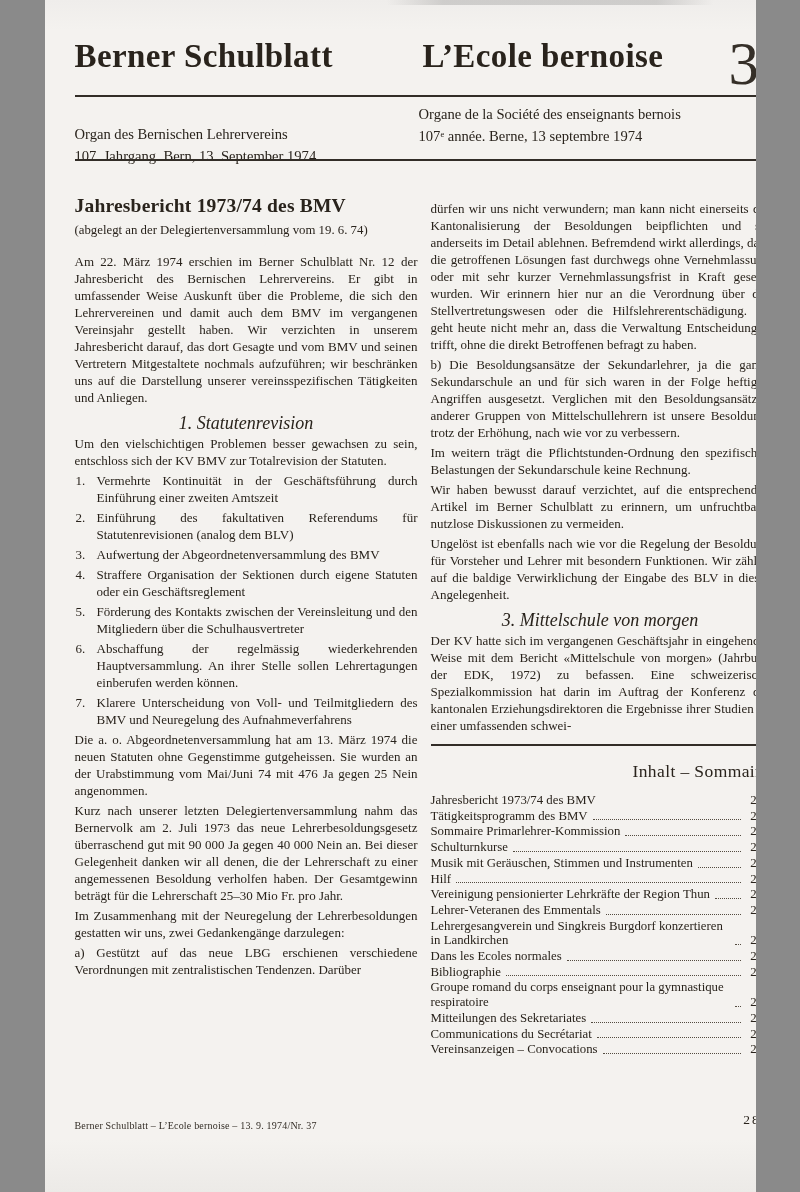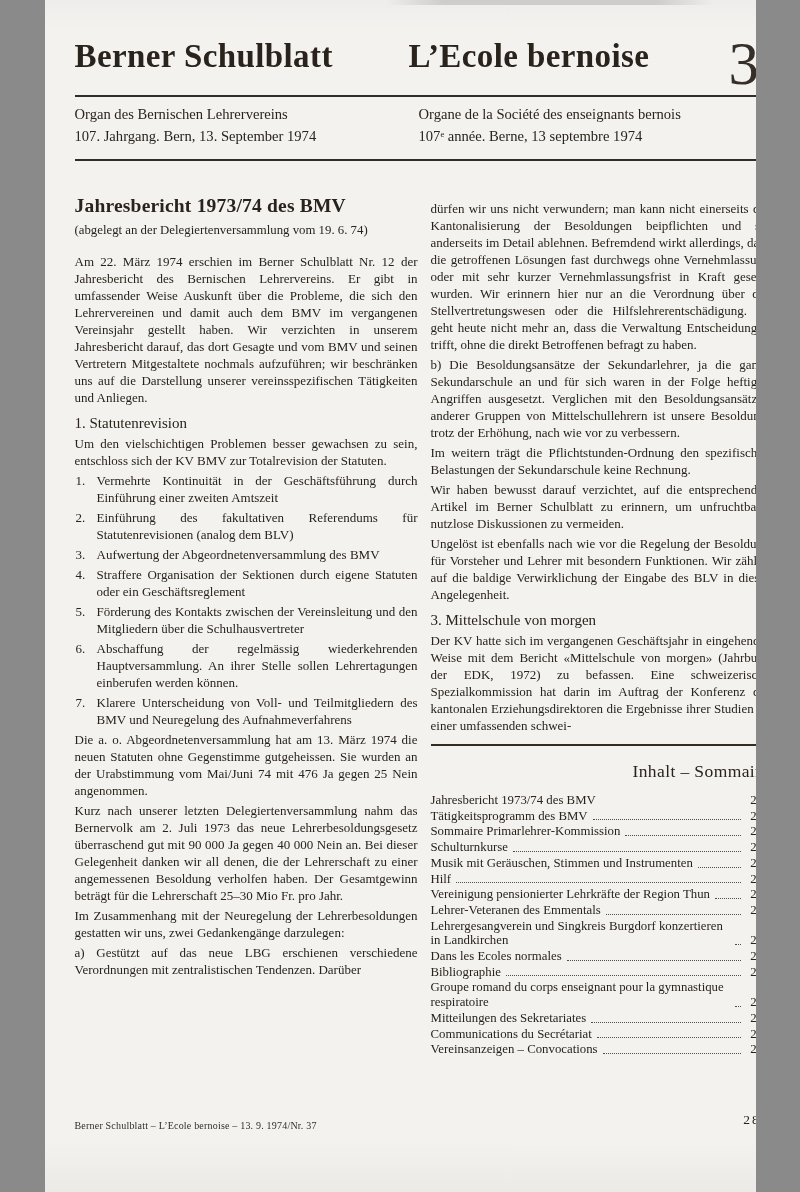--- a/index.html
+++ b/index.html
@@ -12,35 +12,35 @@
   }
   .page::before{ 
     content:"";position:absolute;top:0;left:0;right:0;height:5px;pointer-events:none;
     background:linear-gradient(90deg, rgba(0,0,0,0) 0 48%, rgba(90,90,90,.22) 56% 86%, rgba(0,0,0,0) 94%);
   }
   .rule{position:absolute;left:30px;width:695px;height:2px;background:#322d27;}
   .rule-1{top:95px;}
   .rule-2{top:159px;}
 
   .masthead-de{position:absolute;left:30px;top:38px;font-size:33px;font-weight:700;letter-spacing:.4px;white-space:nowrap;}
-  .masthead-fr{position:absolute;left:364px;top:38px;font-size:33px;font-weight:700;letter-spacing:.4px;white-space:nowrap;}
+  .masthead-fr{position:absolute;left:378px;top:38px;font-size:33px;font-weight:700;letter-spacing:.4px;white-space:nowrap;}
   .issue-number{position:absolute;left:684px;top:29px;font-size:61px;font-weight:400;letter-spacing:5px;color:#352f28;}
 
   .organ{position:absolute;top:103px;font-size:14.6px;line-height:22px;white-space:nowrap;}
-  .organ-de{left:30px;}
+  .organ-de{left:30px;margin-top:20px;}
   .organ-fr{left:374px;}
 
   .col{position:absolute;font-size:13px;line-height:17px;text-align:justify;hyphens:auto;-webkit-hyphens:auto;}
   .col-left{left:30px;top:197px;width:343px;}
   .col-right{left:386px;top:200px;width:339px;}
   .col p{margin:0 0 3px 0;}
 
   .article-title{font-size:19.5px;font-weight:700;margin:0 0 8px 0;text-align:left;letter-spacing:.2px;}
   .article-subtitle{font-size:12.8px;margin:0 0 14px 0;text-align:left;}
-  .sec-heading{font-size:15px;font-weight:400;margin:9px 0 3px 0;text-align:left;}
+  .sec-heading{font-size:18px;font-style:italic;font-weight:400;margin:9px 0 3px 0;text-align:center;}
 
   .num-item{display:flex;margin:0 0 3px 0;}
   .num-item .n{flex:0 0 21px;padding-left:1px;}
   .num-item .t{flex:1 1 auto;text-align:justify;}
 
   .toc-rule{height:2px;background:#322d27;border:0;margin:10px 0 0 0;}
   .toc-heading{font-size:17.5px;font-weight:400;letter-spacing:.4px;margin:17px 0 13px 0;text-align:right;}
   .toc-row{display:flex;align-items:flex-end;font-size:12.8px;line-height:14.7px;margin:0 0 1px 0;text-align:left;}
   .toc-label{flex:0 1 auto;}
   .toc-dots{flex:1 1 auto;min-width:6px;border-bottom:1.6px dotted #544c41;margin:0 3px 3px 5px;}

